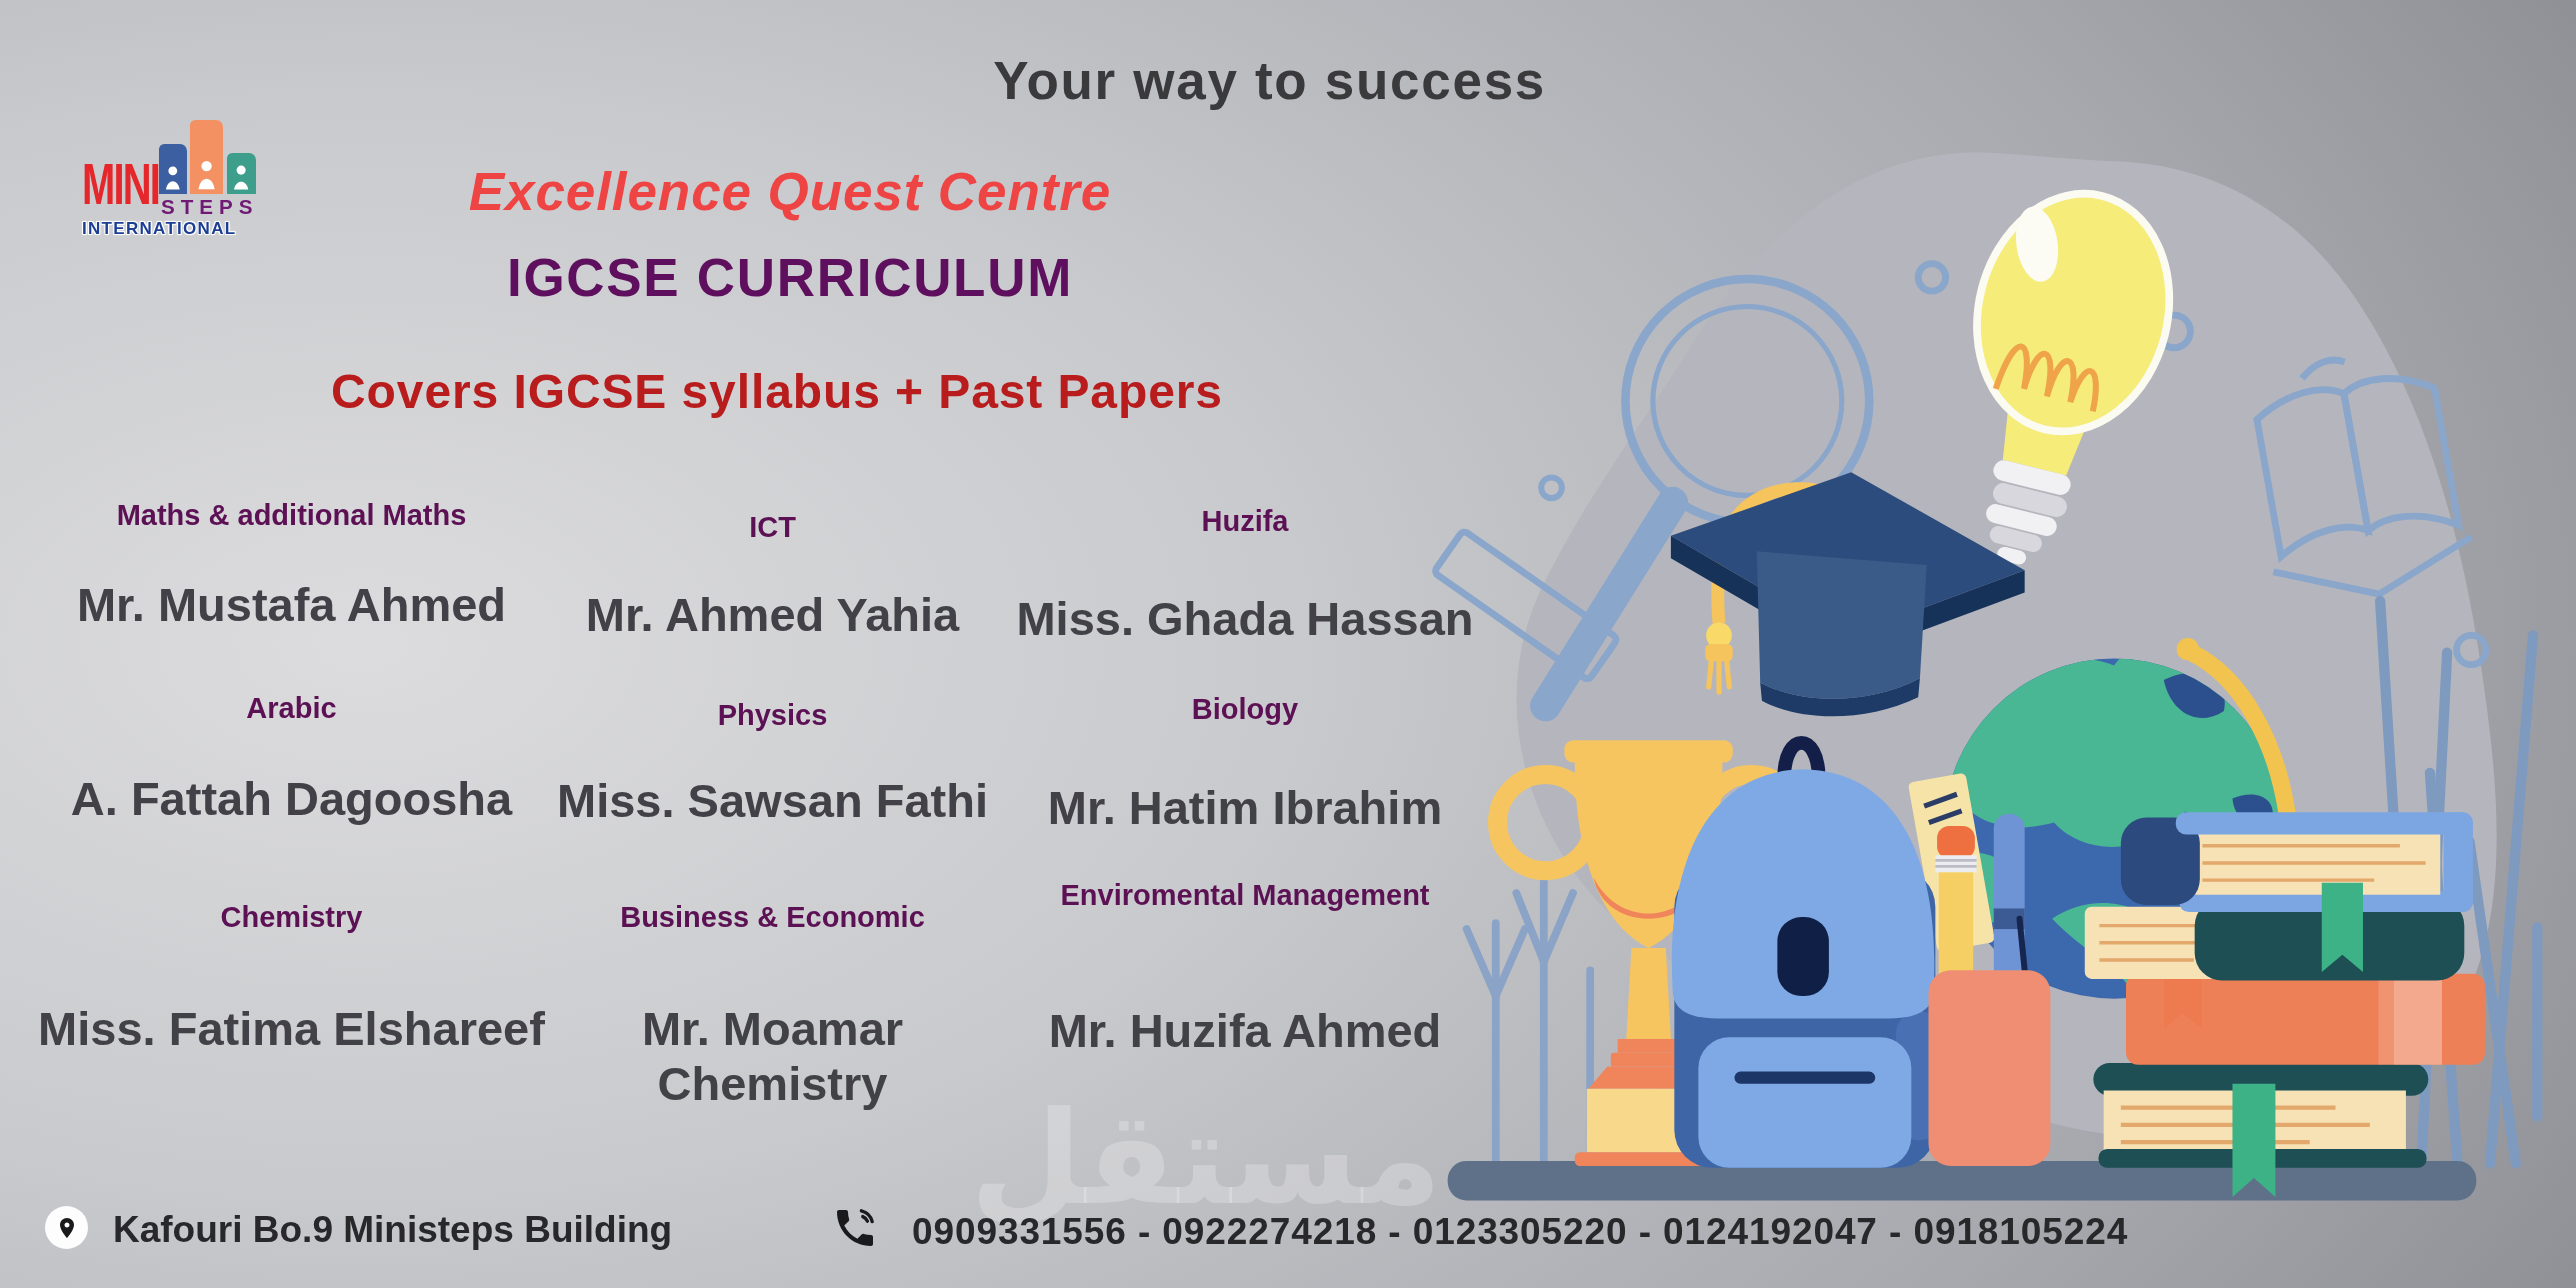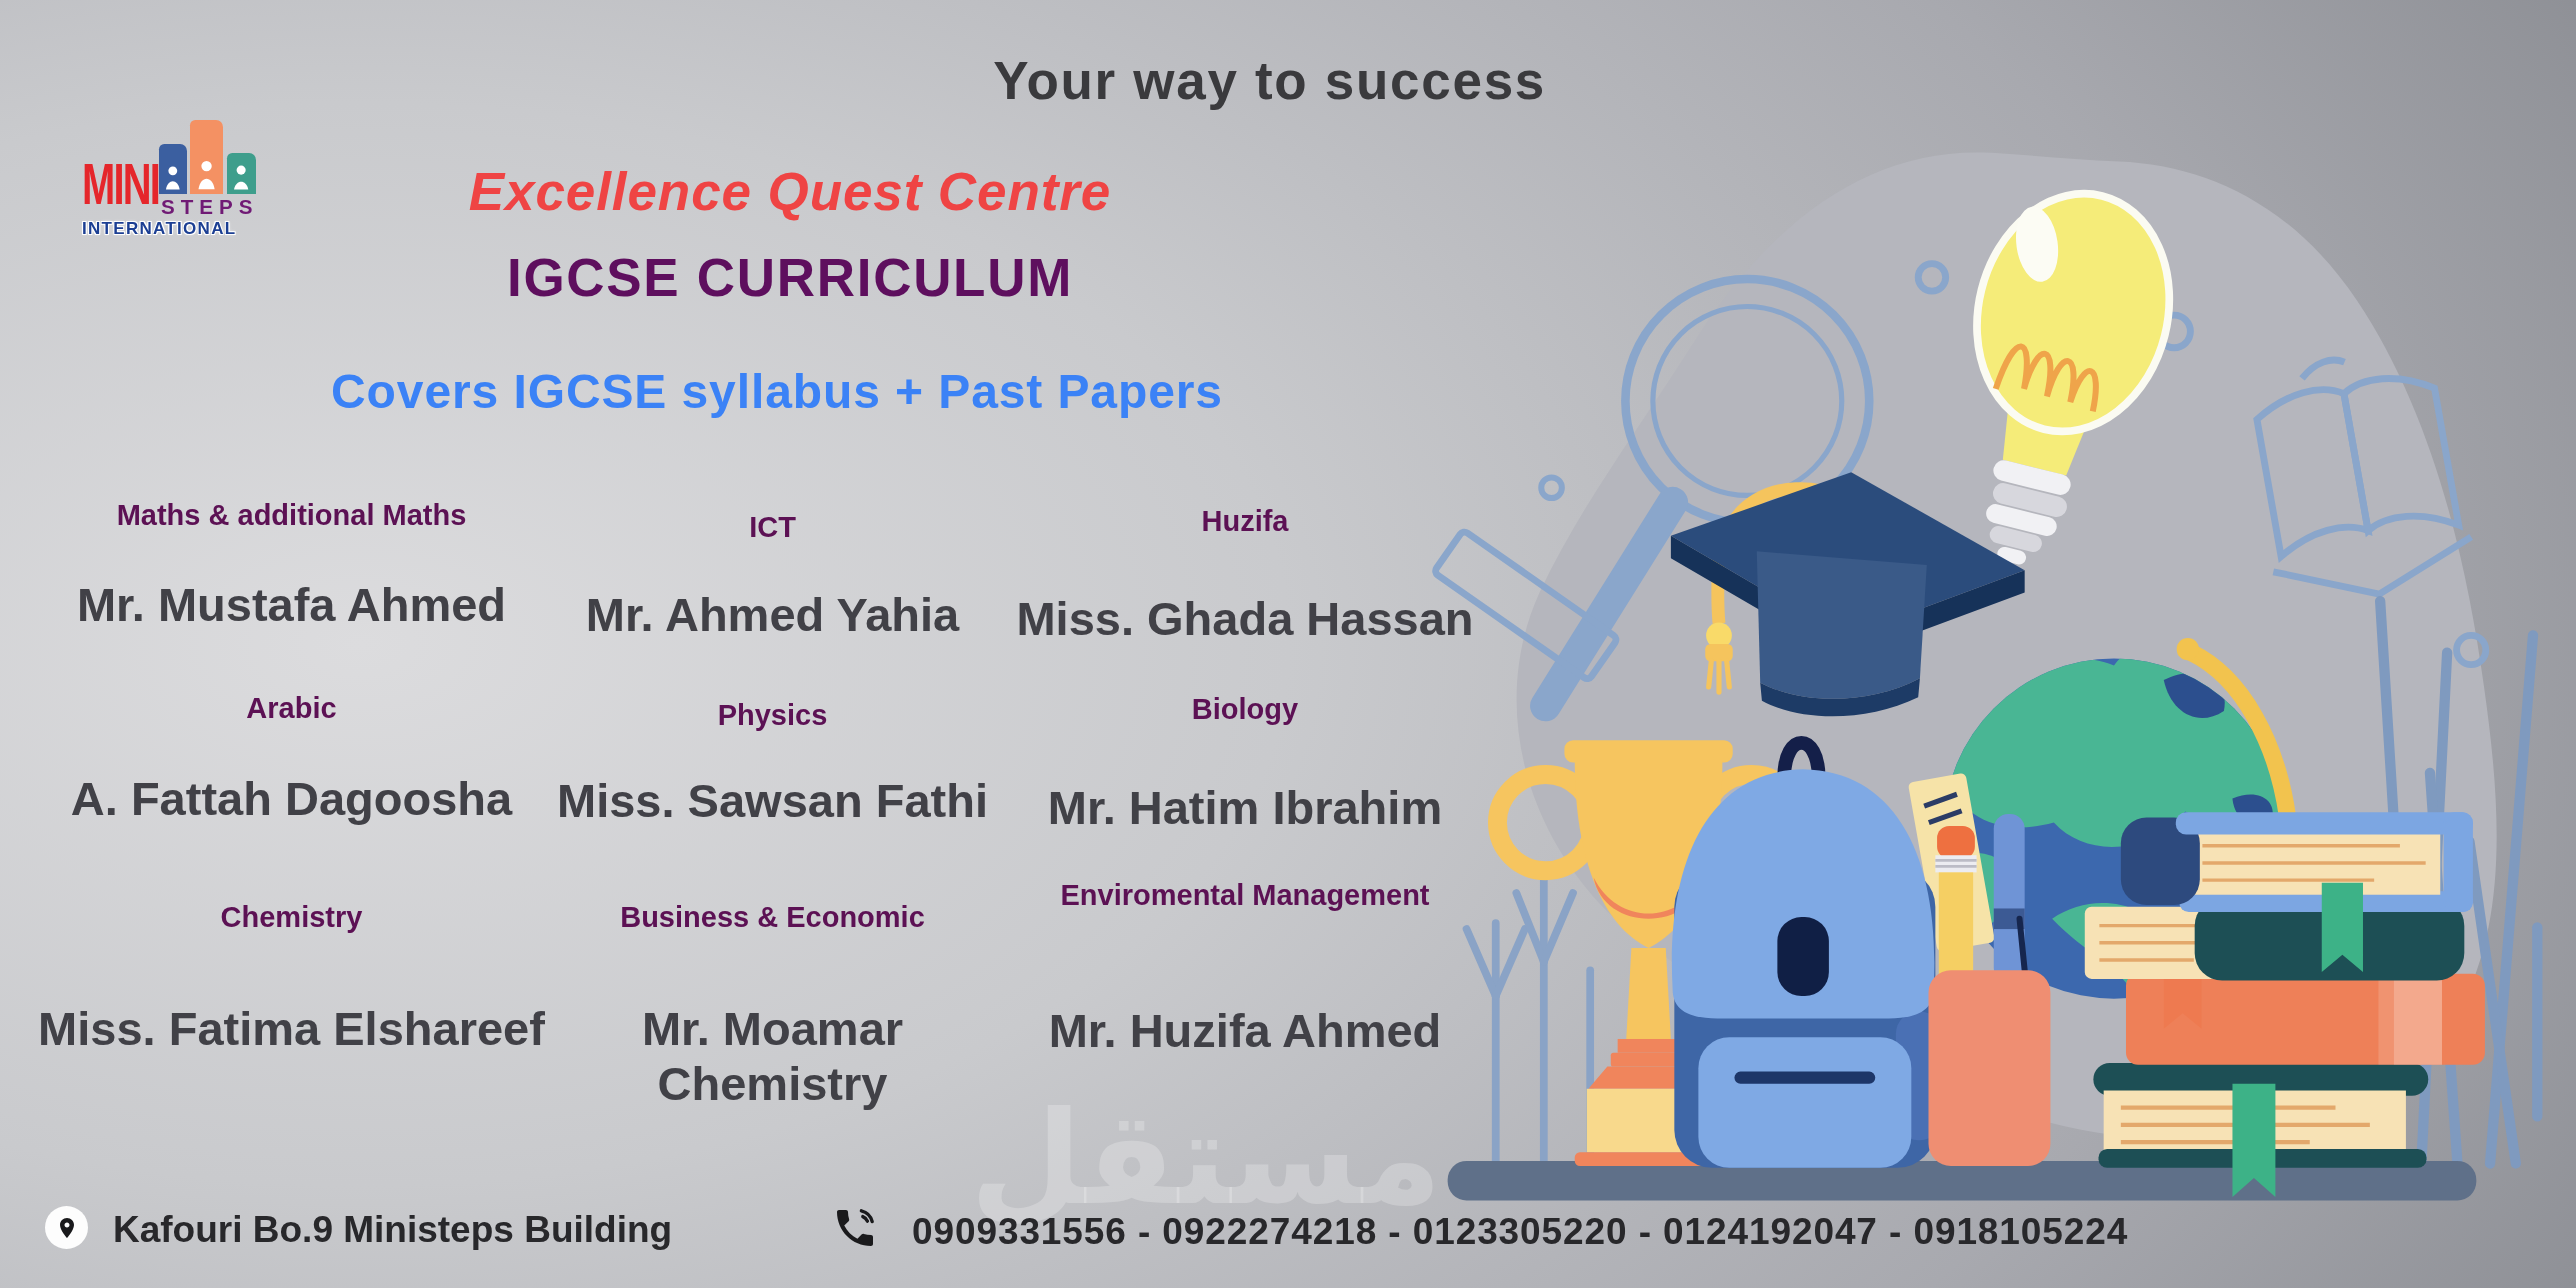--- a/index.html
+++ b/index.html
@@ -6,21 +6,21 @@
   body{
     width:2576px;height:1288px;position:relative;overflow:hidden;
     font-family:"Liberation Sans",sans-serif;
     background:radial-gradient(120% 140% at 14% 50%, #dcdcde 0%, #c9cacd 30%, #a8a9af 62%, #888a90 85%, #7e8086 100%);
   }
   .abs{position:absolute;}
   
   .tagline{top:50px;left:0;width:1546px;text-align:right;font-size:53px;font-weight:bold;color:#3a3a3d;letter-spacing:1.7px;}
   .centre{top:161px;left:0;width:1580px;text-align:center;font-size:53px;font-weight:bold;color:#ef4444;letter-spacing:0.9px;font-style:italic;}
   .curriculum{top:247px;left:0;width:1580px;text-align:center;font-size:53px;font-weight:bold;color:#5e0f5e;letter-spacing:1.7px;}
-  .covers{top:364px;left:0;width:1554px;text-align:center;font-size:48px;font-weight:bold;color:#3b82f6;letter-spacing:0.9px;}
+  .covers{top:364px;left:0;width:1554px;text-align:center;font-size:48px;font-weight:bold;color:#b91c1c;letter-spacing:0.9px;}
   
   .subj{position:absolute;text-align:center;font-size:29px;font-weight:bold;color:#5c1154;line-height:52px;}
   .teach{position:absolute;text-align:center;font-size:47px;font-weight:bold;color:#414147;}
   
   .logo{top:118px;left:82px;width:197px;height:120px;}
   .logo-mini{position:absolute;left:0;top:38px;font-size:57px;font-weight:900;color:#e5262b;letter-spacing:-2.6px;transform:scaleX(.70);transform-origin:left top;line-height:1;}
   .logo-panels{position:absolute;left:77px;top:0;height:76px;display:flex;align-items:flex-end;gap:3.4px;}
   .panel{display:flex;align-items:flex-end;justify-content:center;border-radius:5.2px 6.9px 0 0;}
   .panel svg{width:70%;height:auto;margin-bottom:1.7px;}
   .panel-blue{width:28px;height:50px;background:#3b5fa0;}

